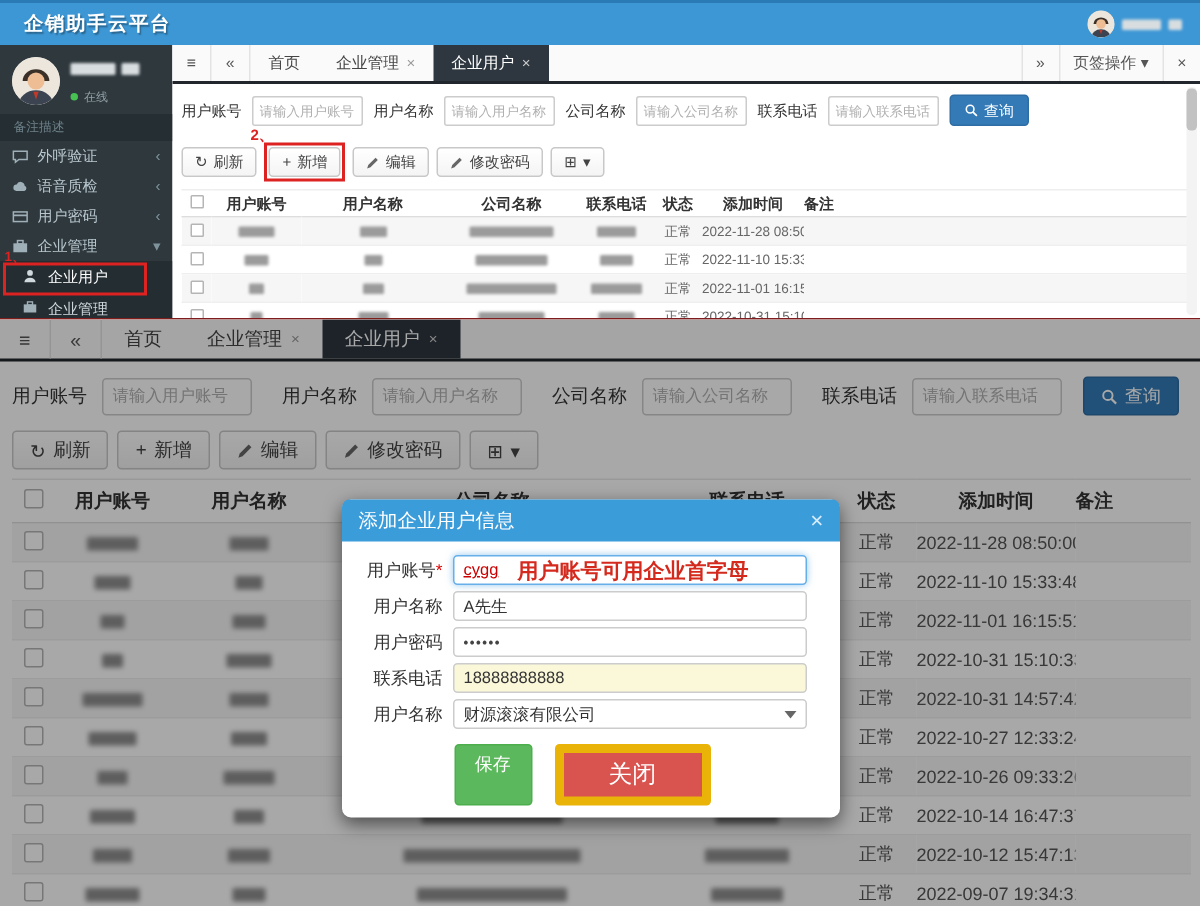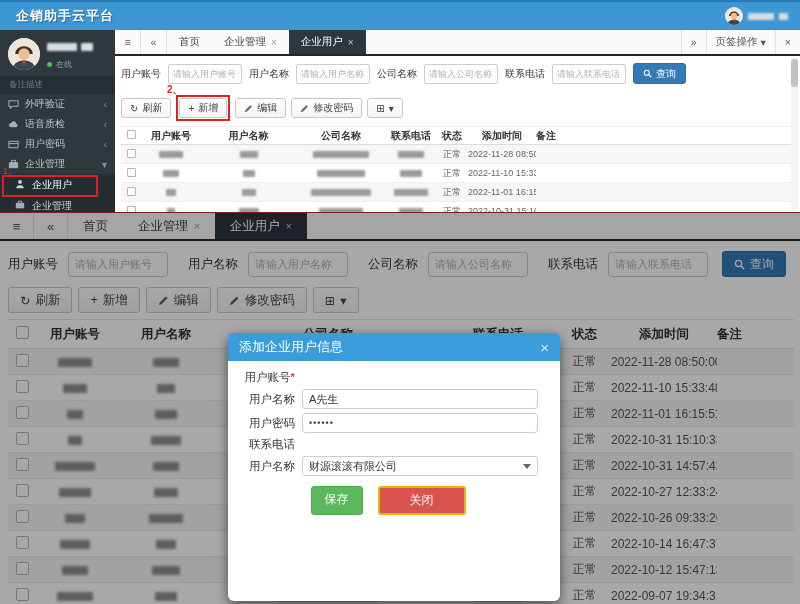--- a/index.html
+++ b/index.html
@@ -72,39 +72,39 @@
   .toolbar2 { display:flex; align-items:center; gap:6px; padding:2px 8px 6px 8px; }
   .btn2 { background:linear-gradient(#ffffff,#f2f2f2); border:1px solid #c8c8c8; color:#444; height:26px; padding:0 11px; border-radius:3px; font-size:12.5px; display:flex; align-items:center; gap:5px; cursor:pointer; }
   table.grid2 { border-collapse:collapse; table-layout:fixed; width:786px; margin-left:8px; }
   table.grid2 th { font-size:12.5px; color:#333; height:29px; border-bottom:1px solid #ddd; border-top:1px solid #e7e7e7; font-weight:bold; text-align:center; overflow:hidden; white-space:nowrap; }
   table.grid2 td { height:26px; border-bottom:1px solid #ededed; font-size:12px; color:#555; text-align:center; overflow:hidden; white-space:nowrap; }
   table.grid2 tbody tr:nth-child(odd) { background:#f6f6f6; }
   .cb2 { width:13px; height:13px; border:1px solid #b5b5b5; border-radius:2px; background:#fff; display:inline-block; cursor:pointer; }
   .redact2 { display:inline-block; height:9px; border-radius:1px; background:#8f8f8f; filter:blur(1.6px); vertical-align:middle; }
   .dim { position:absolute; inset:0; background:rgba(0,0,0,0.34); z-index:3; }
 
-  .modal { position:absolute; left:228px; top:120px; width:332px; height:268px; background:#fff; border-radius:6px; box-shadow:0 4px 12px rgba(0,0,0,.55); z-index:5; }
+  .modal { position:absolute; left:228px; top:120px; width:332px; height:212px; background:#fff; border-radius:6px; box-shadow:0 4px 12px rgba(0,0,0,.55); z-index:5; }
   .modal-header { height:28px; background:#3b9cda; border-radius:5px 5px 0 0; color:#fff; font-size:13px; display:flex; align-items:center; padding:0 11px; }
   .modal-close { margin-left:auto; color:#d6ecfa; font-size:15px; cursor:pointer; line-height:1; }
   .modal-body { padding:9px 22px 0 10px; }
   .form-row { display:flex; align-items:center; margin-bottom:4px; }
   .form-label { width:64px; flex:none; text-align:right; font-size:11.5px; color:#333; padding-right:7px; white-space:nowrap; }
   .req { color:#d00; }
   .form-input { flex:1; height:20px; border:1px solid #ccc; border-radius:3px; font-size:11px; padding:0 6px; color:#333; display:flex; align-items:center; position:relative; background:#fff; overflow:visible; }
   .form-input.focused { border-color:#66afe9; box-shadow:0 0 5px rgba(102,175,233,.7); }
   .form-input.yellow { background:#fbf8d9; }
   .acct-val { color:#c00; font-size:11px; text-decoration:underline; }
   .annotation { position:absolute; left:42px; top:1px; color:#d42a1e; font-weight:bold; font-size:14px; white-space:nowrap; }
   .select-caret { margin-left:auto; width:0; height:0; border-left:4px solid transparent; border-right:4px solid transparent; border-top:5px solid #666; }
   .form-textarea { flex:1; height:40px; border:1px solid #ccc; border-radius:3px; background:#fff; }
   .form-row.top-align { align-items:flex-start; }
   .form-row.top-align .form-label { padding-top:3px; }
   .modal-buttons { display:flex; justify-content:center; gap:15px; margin-top:10px; }
   .btn-save { background:#5cb85c; border:1px solid #4cae4c; color:#fff; padding:4px 13px; border-radius:3px; font-size:12px; cursor:pointer; }
-  .btn-danger { background:#d9534f; border:2px solid #eab308; color:#fff; padding:4px 30px; border-radius:3px; font-size:12px; cursor:pointer; }
+  .btn-danger { background:#d9534f; border:6px solid #eab308; color:#fff; padding:4px 30px; border-radius:3px; font-size:16px; cursor:pointer; }
 
   .pwd { letter-spacing:1px; font-weight:bold; font-size:9px; color:#444; }
   svg { display:block; }
 </style>
 </head>
 <body>
 
 <div class="screen">
 
   <div class="top-section">
@@ -565,37 +565,42 @@
 
     <div class="modal">
       <div class="modal-header">
         <span>添加企业用户信息</span>
         <span class="modal-close">×</span>
       </div>
       <div class="modal-body">
 
         <div class="form-row">
           <span class="form-label"><span>用户账号</span><span class="req">*</span></span>
+          <div class="form-input focused">
+            <span class="acct-val">cygg</span>
+            <span class="annotation">用户账号可用企业首字母</span>
+          </div>
         </div>
 
         <div class="form-row">
           <span class="form-label">用户名称</span>
           <div class="form-input">A先生</div>
         </div>
 
         <div class="form-row">
           <span class="form-label">用户密码</span>
           <div class="form-input">
               <span class="pwd">••••••</span>
             </div>
         </div>
 
 
         <div class="form-row">
           <span class="form-label">联系电话</span>
+          <div class="form-input yellow">18888888888</div>
         </div>
 
         <div class="form-row">
           <span class="form-label">用户名称</span>
           <div class="form-input">
             <span>财源滚滚有限公司</span>
             <span class="select-caret"></span>
           </div>
         </div>
 

